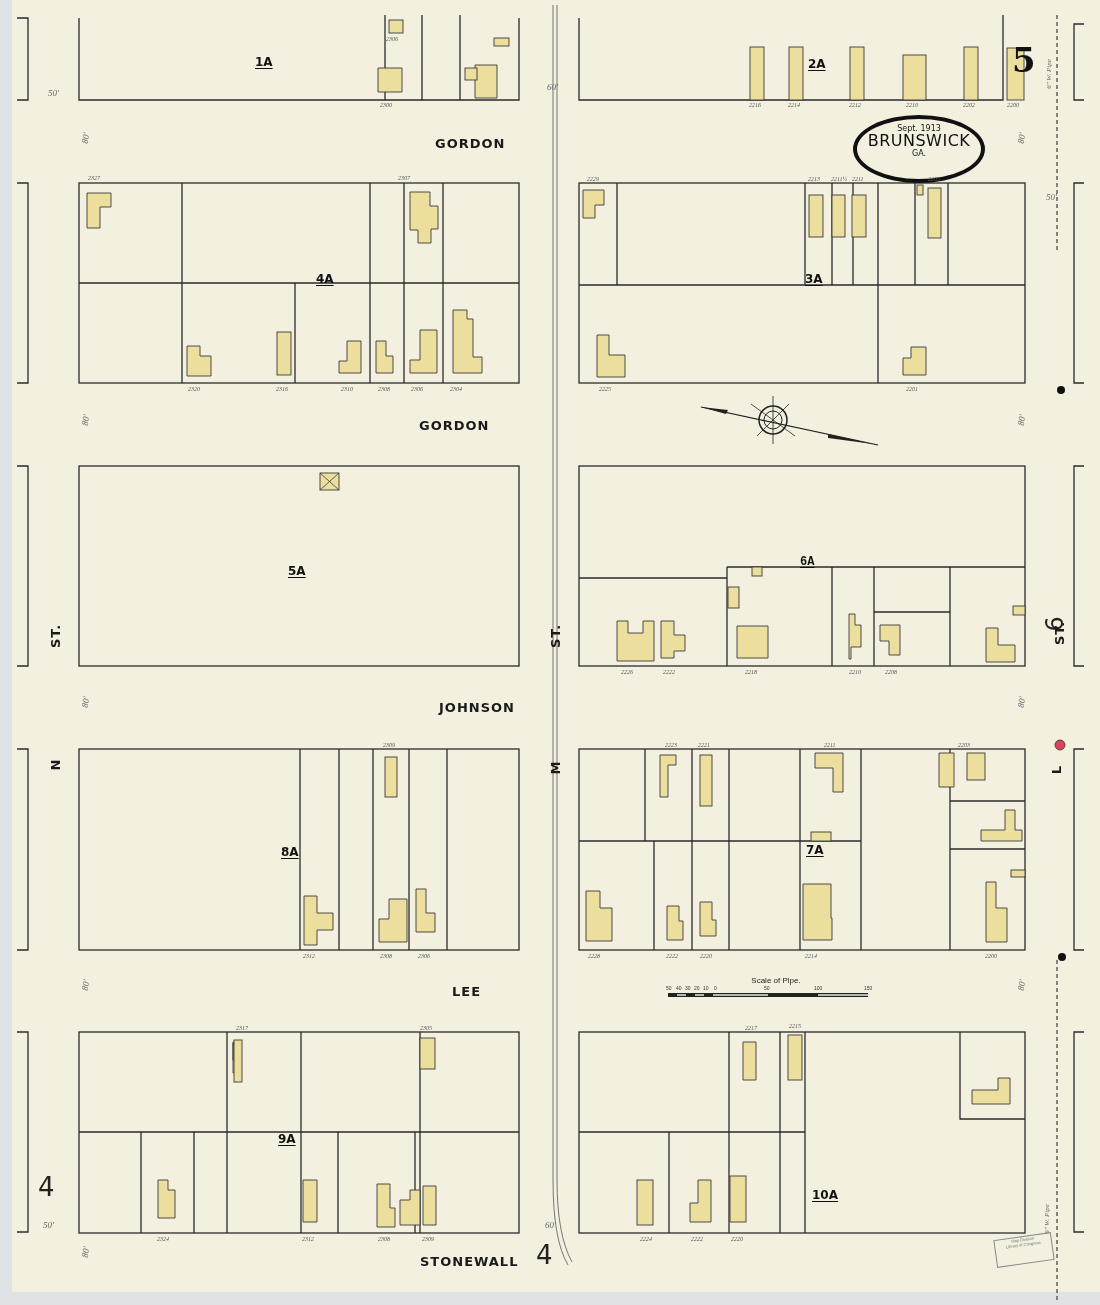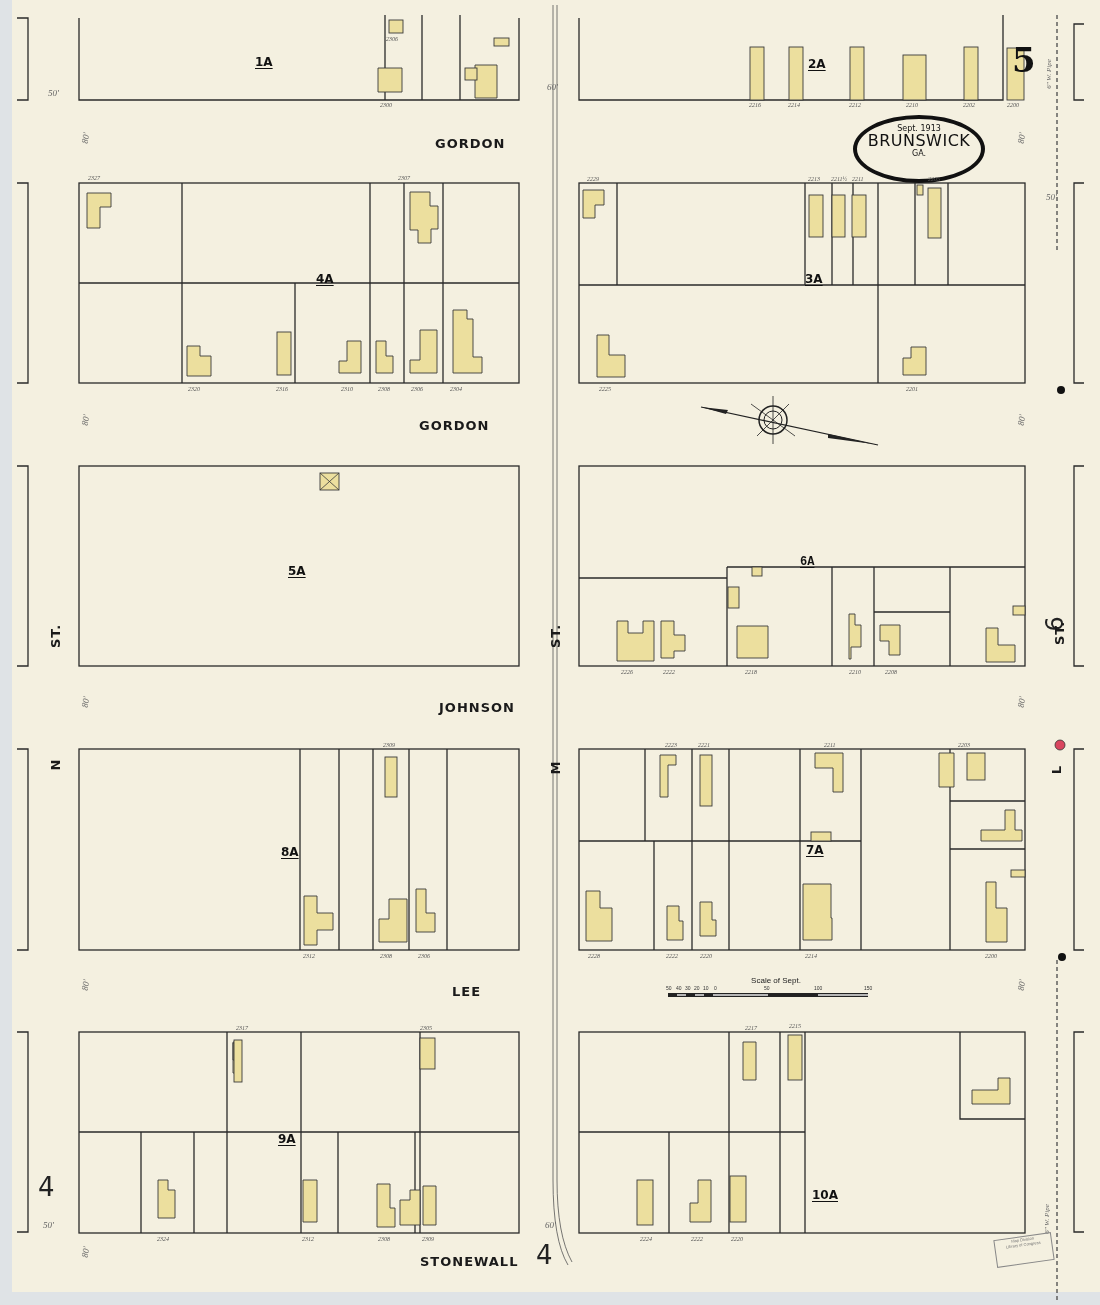--- a/index.html
+++ b/index.html
@@ -343,21 +343,21 @@
   <div class="addr" style="left:302px;top:1236px;">2312</div>
   <div class="addr" style="left:378px;top:1236px;">2308</div>
   <div class="addr" style="left:422px;top:1236px;">2309</div>
   <div class="addr" style="left:745px;top:1025px;">2217</div>
   <div class="addr" style="left:789px;top:1023px;">2215</div>
   <div class="addr" style="left:640px;top:1236px;">2224</div>
   <div class="addr" style="left:691px;top:1236px;">2222</div>
   <div class="addr" style="left:731px;top:1236px;">2220</div>
 
   <div id="scale">
-    <div class="t">Scale of Sept.</div>
+    <div class="t">Scale of Pipe.</div>
     <div class="ticks">
       <span style="position:absolute;left:0px;">50</span>
       <span style="position:absolute;left:10px;">40</span>
       <span style="position:absolute;left:19px;">30</span>
       <span style="position:absolute;left:28px;">20</span>
       <span style="position:absolute;left:37px;">10</span>
       <span style="position:absolute;left:48px;">0</span>
       <span style="position:absolute;left:98px;">50</span>
       <span style="position:absolute;left:148px;">100</span>
       <span style="position:absolute;left:198px;">150</span>

